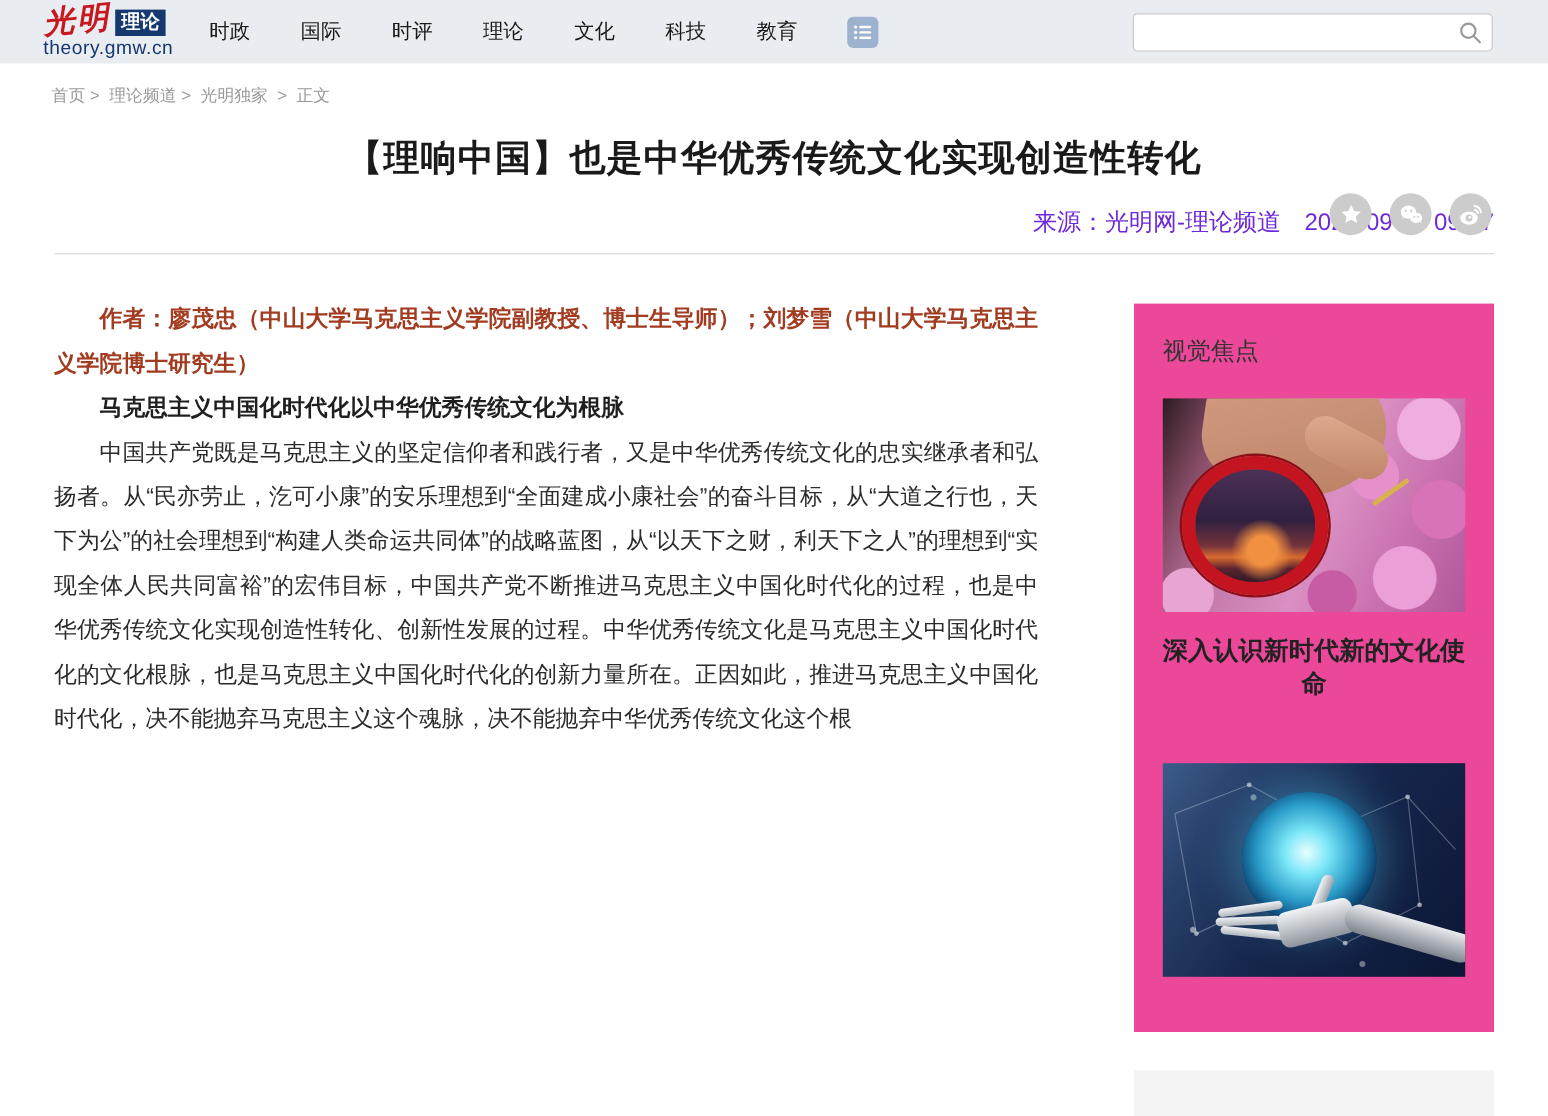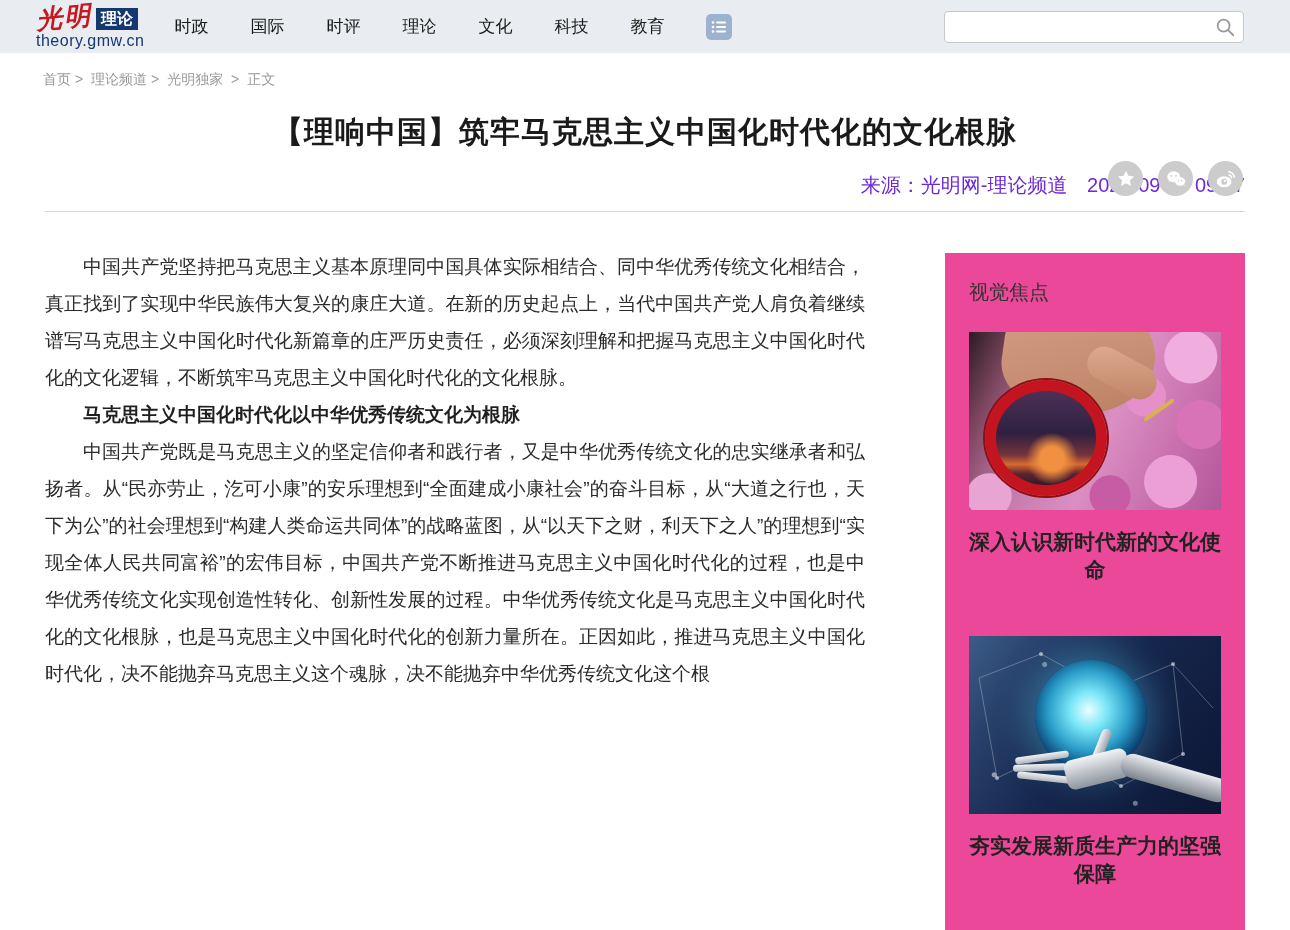--- a/index.html
+++ b/index.html
@@ -191,21 +191,21 @@
     </div>
   </header>
 
   <div class="breadcrumb">
     <a href="#">首页</a><span class="sep">&gt;</span>
     <a href="#">理论频道</a><span class="sep">&gt;</span>
     <a href="#">光明独家</a> <span class="sep">&gt;</span>
     <span>正文</span>
   </div>
 
-  <h1 class="title">【理响中国】筑牢马克思主义中国化时代化的文化根脉</h1>
+  <h1 class="title">【理响中国】也是中华优秀传统文化实现创造性转化</h1>
   <div class="meta">
     <span>来源：</span><span>光明网-理论频道</span>
     <span class="dt">2023-09-27 09:27</span>
   </div>
 
   <div class="share">
     <span class="share-btn">
       <svg width="20" height="20" viewBox="0 0 24 24">
         <path fill="#fff" d="M12 2l2.9 6.2 6.8.8-5 4.6 1.3 6.7-6-3.3-6 3.3 1.3-6.7-5-4.6 6.8-.8z"></path>
       </svg>
@@ -233,21 +233,21 @@
         <circle cx="10.8" cy="14.2" r="1.2" fill="#fff"></circle>
         <path d="M15 4a7 7 0 0 1 6 6" stroke="#fff" stroke-width="1.7" fill="none" stroke-linecap="round"></path>
         <path d="M15.3 7.6a3.6 3.6 0 0 1 2.9 2.9" stroke="#fff" stroke-width="1.7" fill="none" stroke-linecap="round"></path>
       </svg>
     </span>
   </div>
 
   <div class="divider"></div>
 
   <main class="content">
-    <p>中国共产党坚持把马克思主义基本原理同中国具体实际相结合、同中华优秀传统文化相结合，真正找到了实现中华民族伟大复兴的康庄大道。在新的历史起点上，当代中国共产党人肩负着继续谱写马克思主义中国化时代化新篇章的庄严历史责任，必须深刻理解和把握马克思主义中国化时代化的文化逻辑，不断筑牢马克思主义中国化时代化的文化根脉。</p>
+    <p class="author">作者：廖茂忠（中山大学马克思主义学院副教授、博士生导师）；刘梦雪（中山大学马克思主义学院博士研究生）</p>
     <p class="subhead">马克思主义中国化时代化以中华优秀传统文化为根脉</p>
     <p>中国共产党既是马克思主义的坚定信仰者和践行者，又是中华优秀传统文化的忠实继承者和弘扬者。从“民亦劳止，汔可小康”的安乐理想到“全面建成小康社会”的奋斗目标，从“大道之行也，天下为公”的社会理想到“构建人类命运共同体”的战略蓝图，从“以天下之财，利天下之人”的理想到“实现全体人民共同富裕”的宏伟目标，中国共产党不断推进马克思主义中国化时代化的过程，也是中华优秀传统文化实现创造性转化、创新性发展的过程。中华优秀传统文化是马克思主义中国化时代化的文化根脉，也是马克思主义中国化时代化的创新力量所在。正因如此，推进马克思主义中国化时代化，决不能抛弃马克思主义这个魂脉，决不能抛弃中华优秀传统文化这个根</p>
   </main>
 
   <aside class="sidebar">
     <div class="side-card">
       <h2>视觉焦点</h2>
 
       <div class="thumb thumb-embroidery">
         <span class="emb-hand"></span>
@@ -270,19 +270,18 @@
           </g>
         </svg>
         <span class="tech-globe"></span>
         <span class="tech-f1"></span>
         <span class="tech-f2"></span>
         <span class="tech-f3"></span>
         <span class="tech-thumbf"></span>
         <span class="tech-palm"></span>
         <span class="tech-arm"></span>
       </div>
-      <div class="caption">夯实发展新质生产力的坚强保障</div>
     </div>
 
     <div class="side-card-2"></div>
   </aside>
 
 </div>
 
 </body></html>

